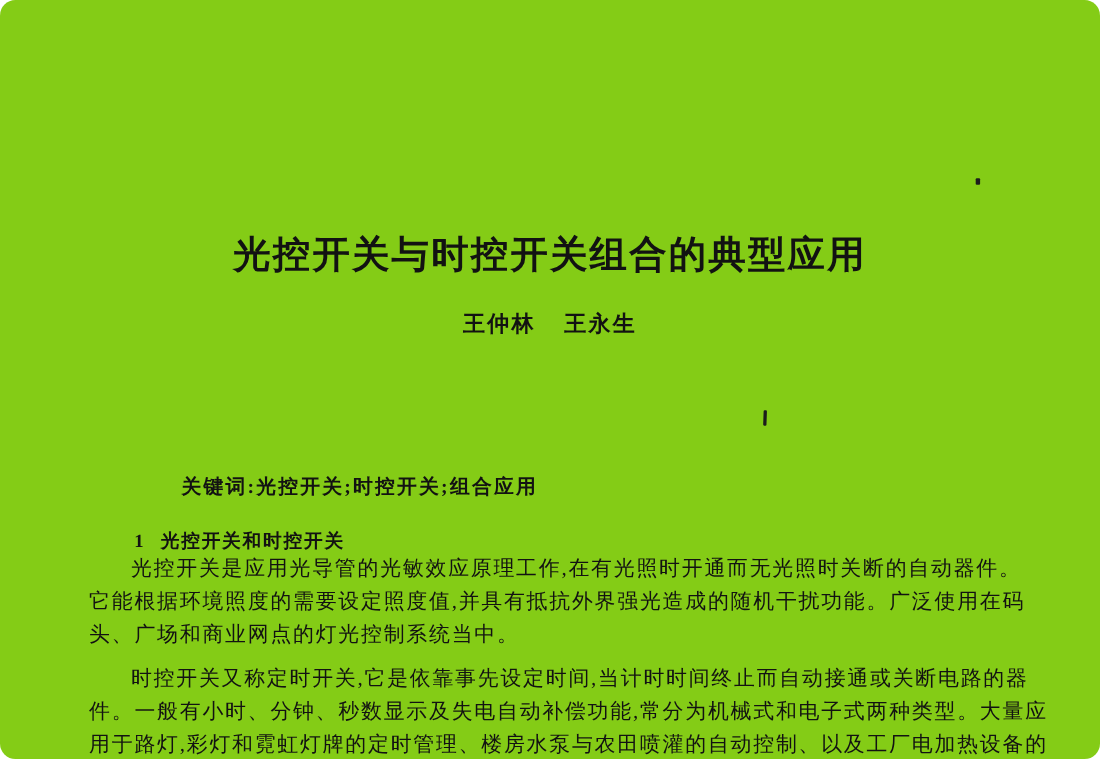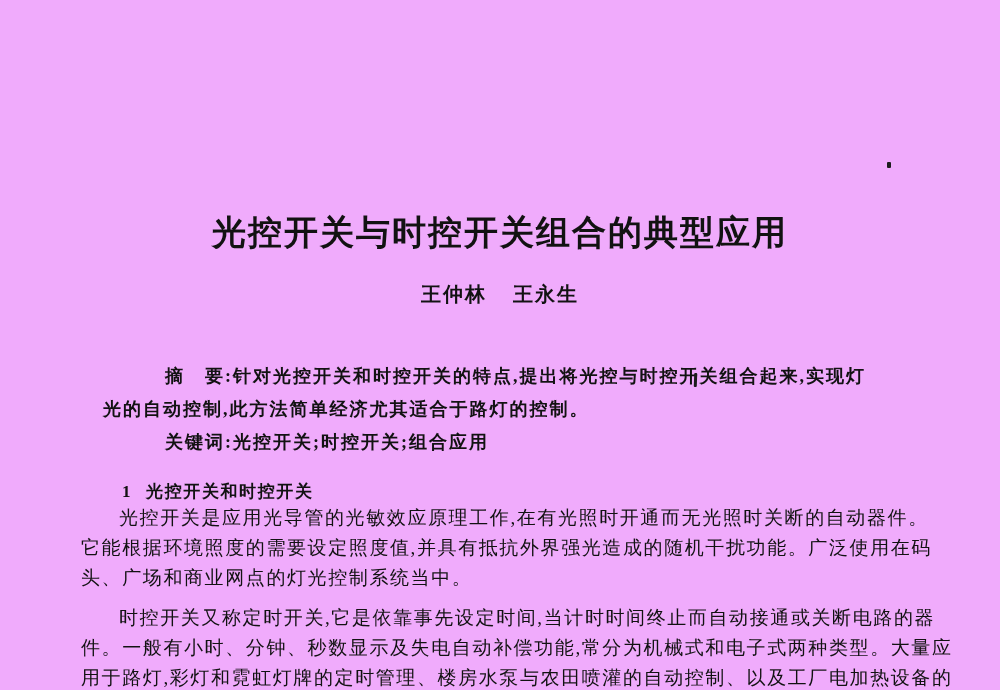--- a/index.html
+++ b/index.html
@@ -4,24 +4,25 @@
 <style>
   html, body {
     margin: 0;
     padding: 0;
     background: #ffffff;
   }
   .page {
     position: relative;
     width: 1000px;
     height: 690px;
-    background: #f0abfc;
+    background: #84cc16;
     overflow: hidden;
     font-family: "Liberation Serif", "DejaVu Serif", serif;
     color: #121212;
+    border-radius: 14px;
   }
   .title {
     position: absolute;
     top: 186px;
     left: 0;
     width: 1000px;
     text-align: center;
     font-size: 34px;
     font-weight: bold;
     letter-spacing: 2px;
@@ -114,24 +115,20 @@
 
 <div class="page">
 
   <h1 class="title">光控开关与时控开关组合的典型应用</h1>
 
   <div class="byline">
     <span>王仲林</span>
     <span>王永生</span>
   </div>
 
-  <p class="abstract">
-    <span class="abs-label">摘　要:</span><span class="abs-text">针对光控开关和时控开关的特点,提出将光控与时控开关组合起来,实现灯
-光的自动控制,此方法简单经济尤其适合于路灯的控制。</span>
-  </p>
 
   <p class="keywords">
     <span>关键词:</span><span>光控开关;时控开关;组合应用</span>
   </p>
 
   <h2 class="section-heading">
     <span class="sec-num">1</span><span>光控开关和时控开关</span>
   </h2>
 
   <p class="para para-1">

